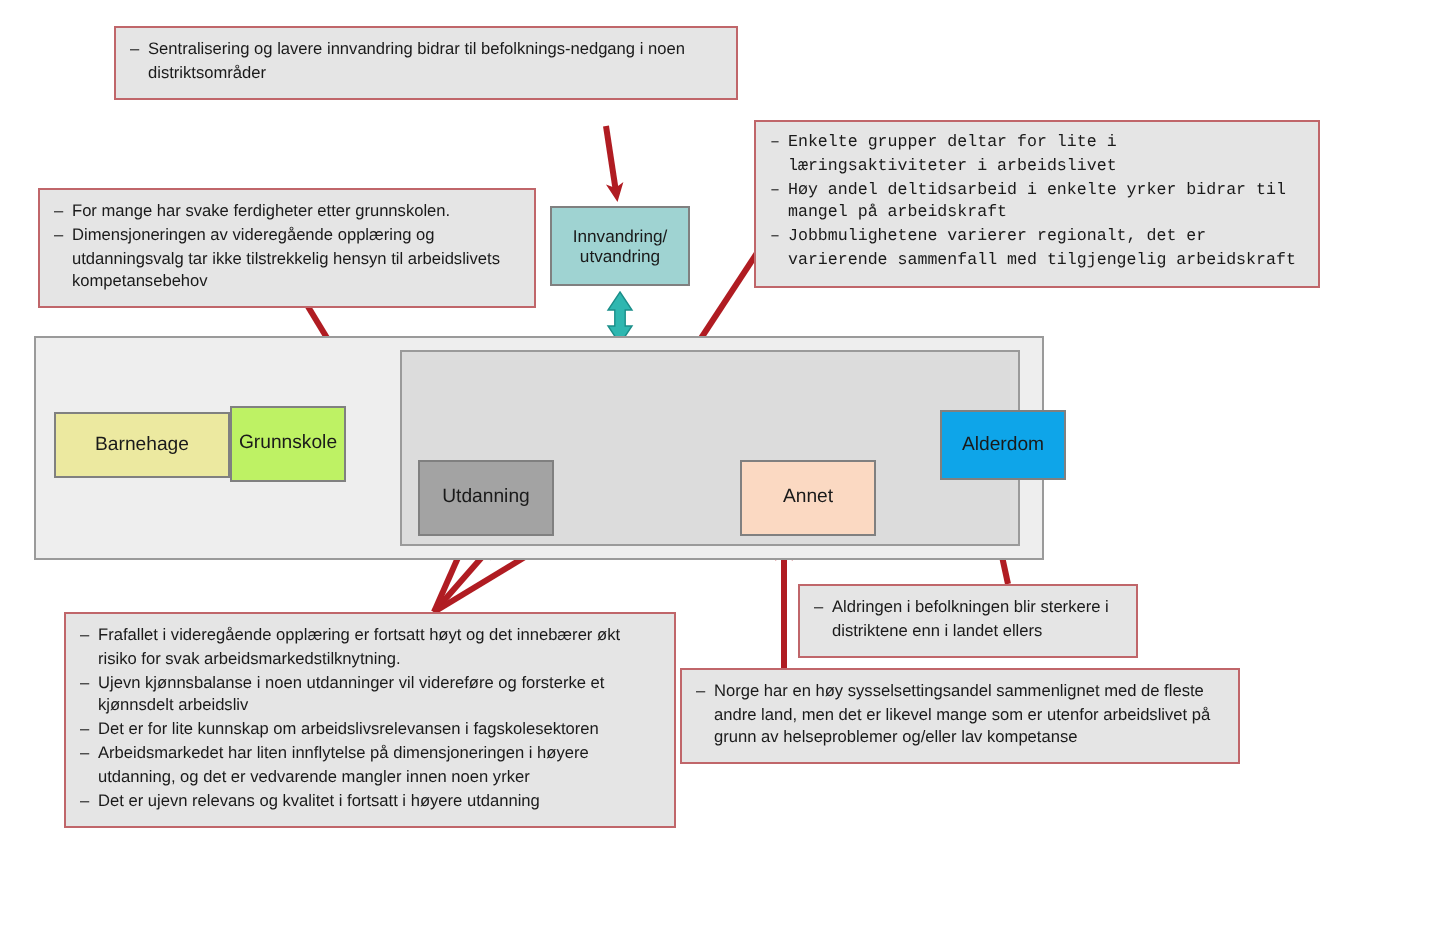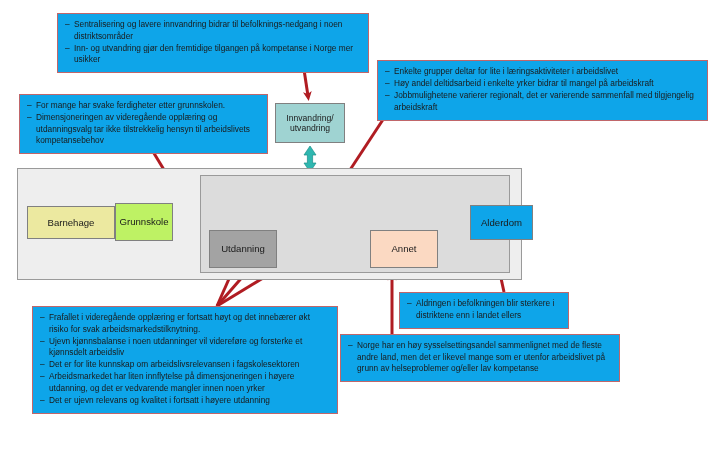--- a/index.html
+++ b/index.html
@@ -23,21 +23,21 @@
     top: 0;
     width: 719px;
     height: 468px;
     pointer-events: none;
   }
   
   .note {
     position: absolute;
     box-sizing: border-box;
     border: 1px solid #c0666a;
-    background: #0ea5e9;
+    background: #e5e5e5;
     padding: 5px 7px 6px 7px;
     font-size: 8.3px;
     line-height: 11.6px;
     color: #1a1a1a;
     z-index: 5;
   }
   .note ul {
     margin: 0;
     padding: 0;
     list-style: none;
@@ -189,25 +189,24 @@
     <span>Alderdom</span>
   </div>
   <div class="node node-innvandring">
     <span>Innvandring/</span>
     <span>utvandring</span>
   </div>
 
   <div class="note" style="left:57px; top:13px; width:312px;">
     <ul>
         <li>Sentralisering og lavere innvandring bidrar til befolknings-nedgang i noen distriktsområder</li>
-        <li>Inn- og utvandring gjør den fremtidige tilgangen på kompetanse i Norge mer usikker</li>
-      </ul>
-  </div>
-
-  <div class="note" style="left:377px; top:60px; width:331px;">
+      </ul>
+  </div>
+
+  <div class="note" style="left:377px; top:60px; width:283px;font-family:Liberation Mono, monospace;">
     <ul>
         <li>Enkelte grupper deltar for lite i læringsaktiviteter i arbeidslivet</li>
         <li>Høy andel deltidsarbeid i enkelte yrker bidrar til mangel på arbeidskraft</li>
         <li>Jobbmulighetene varierer regionalt, det er varierende sammenfall med tilgjengelig arbeidskraft</li>
       </ul>
   </div>
 
   <div class="note" style="left:19px; top:94px; width:249px;">
     <ul>
         <li>For mange har svake ferdigheter etter grunnskolen.</li>

